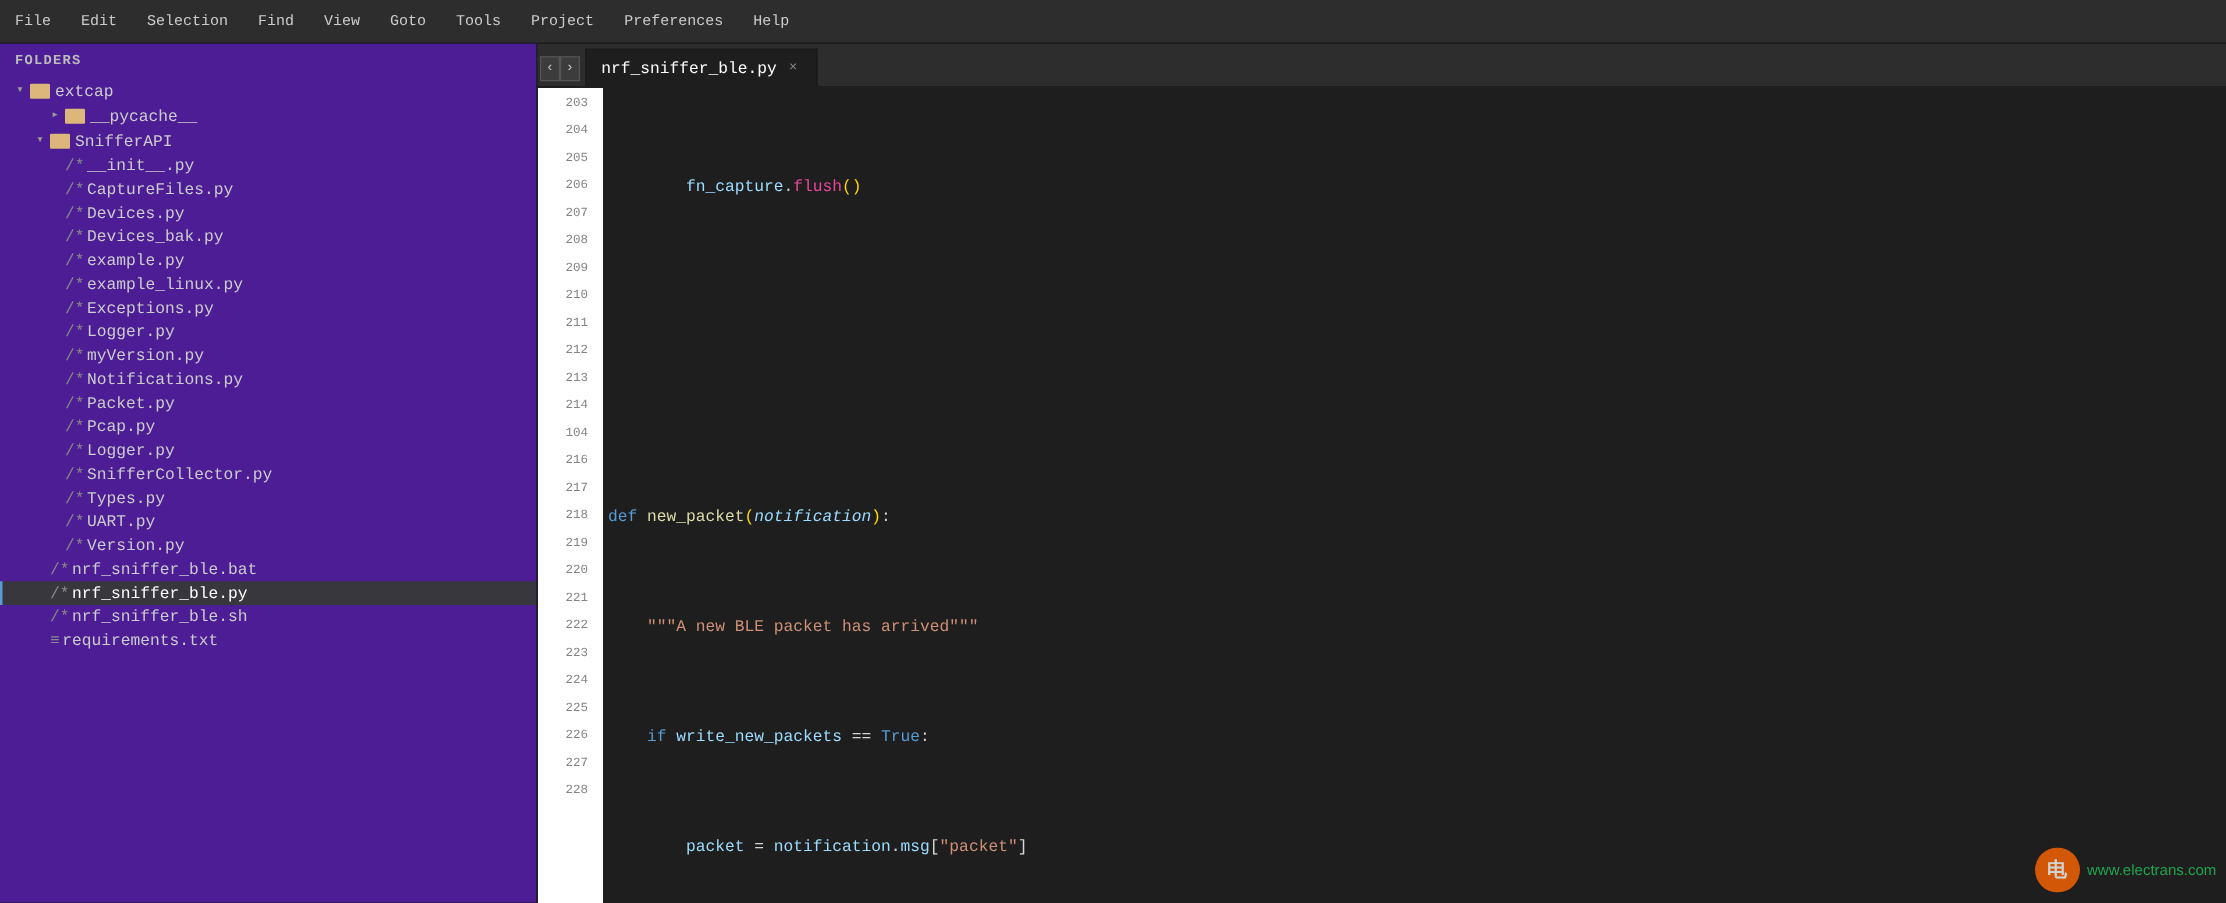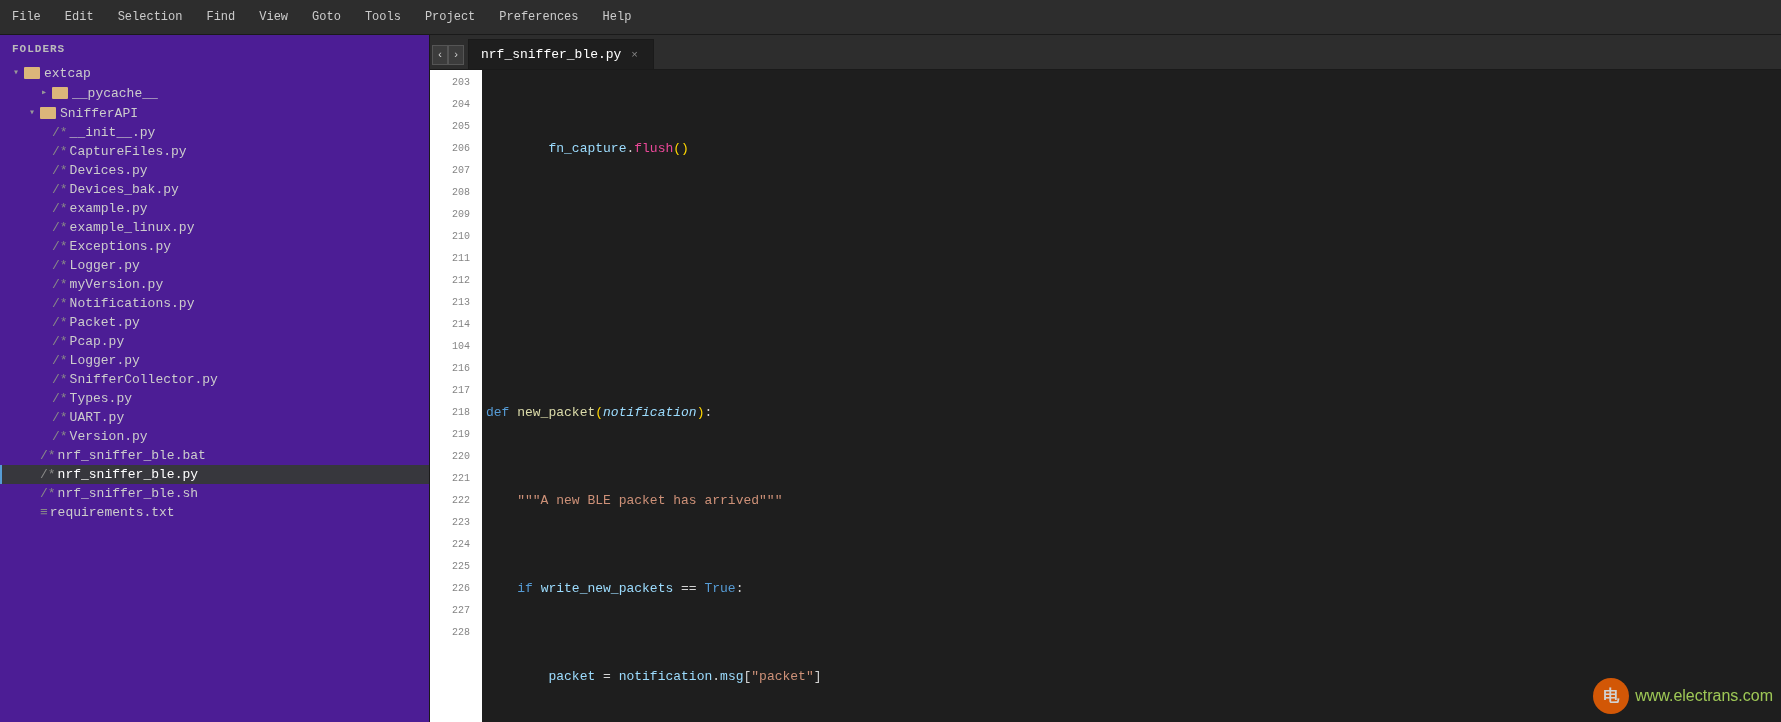--- a/index.html
+++ b/index.html
@@ -226,22 +226,22 @@
       background: #ff6600;
       border-radius: 50%;
       display: flex;
       align-items: center;
       justify-content: center;
       color: white;
       font-size: 16px;
       font-weight: bold;
     }
     .watermark-text {
-      color: #bef264;
-      font-size: 16px;
+      color: #22c55e;
+      font-size: 12px;
       font-family: Arial, sans-serif;
     }
   </style>
 </head>
 <body>
 
 <div class="menubar">
   <span class="menubar-item">File</span>
   <span class="menubar-item">Edit</span>
   <span class="menubar-item">Selection</span>

